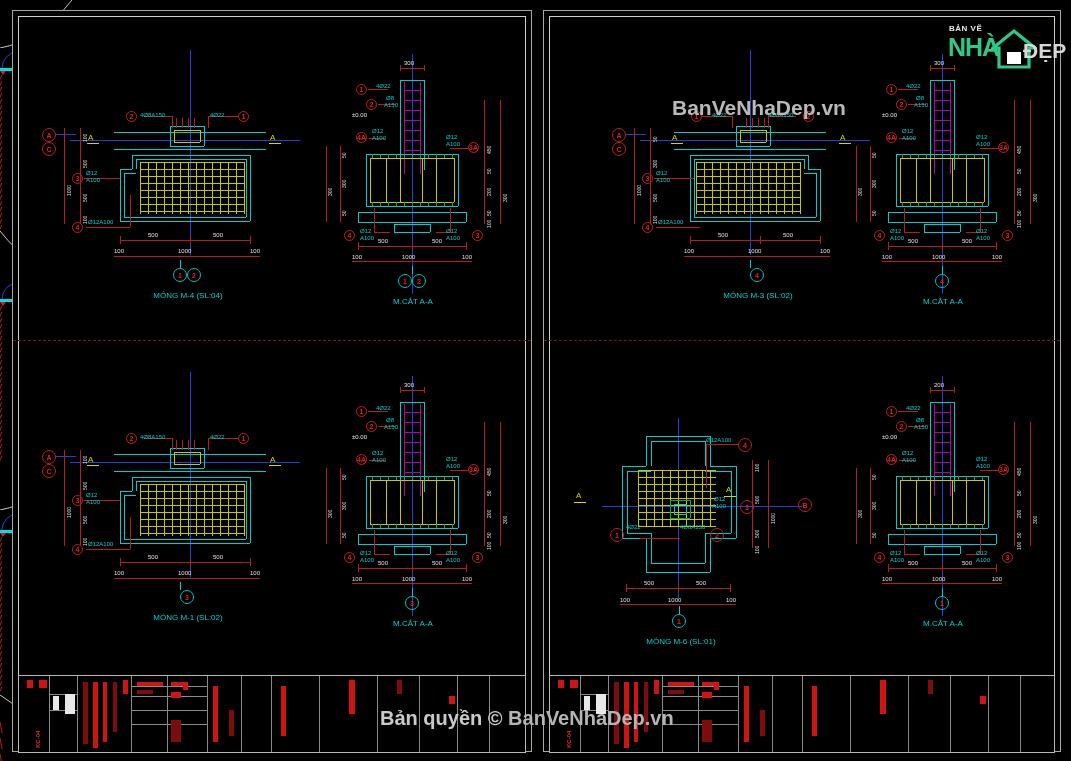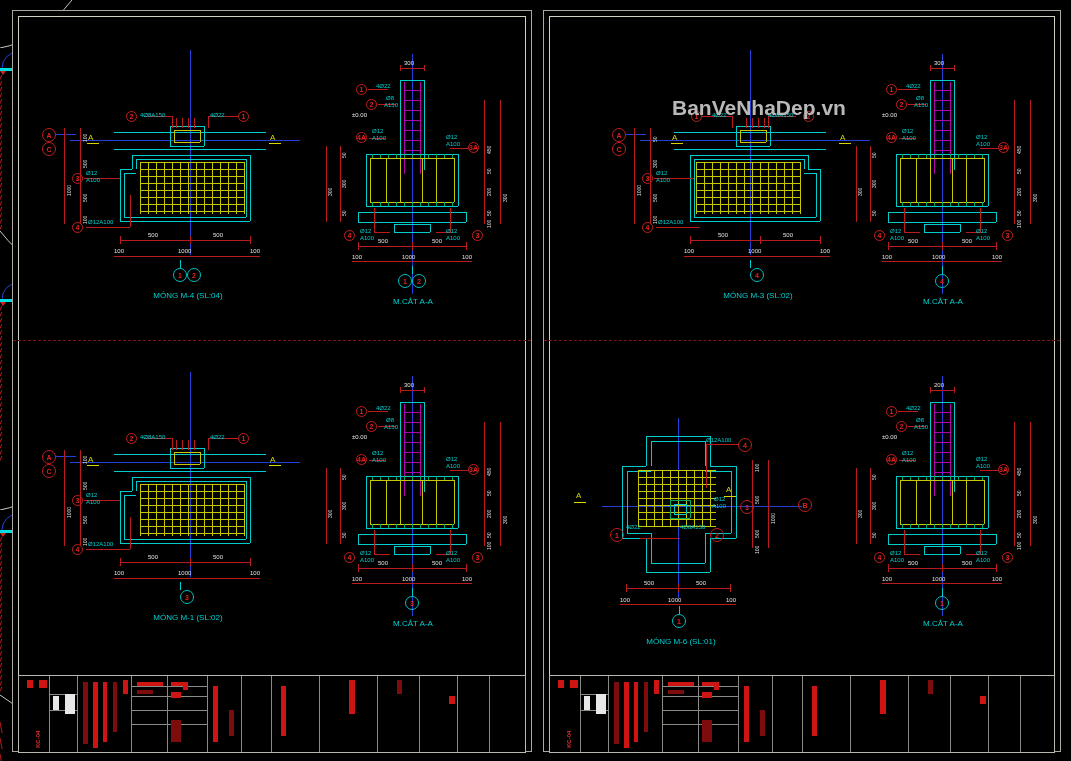--- a/index.html
+++ b/index.html
@@ -143,22 +143,34 @@
   <div class="sheet" id="sheet-left">
     <div class="sheet-inner"></div>
     <div class="divider" style="top:329px;"></div>
   </div>
 
   <div class="sheet" id="sheet-right">
     <div class="sheet-inner"></div>
     <div class="divider" style="top:329px;"></div>
   </div>
 
+  <div id="logo">
+    <div class="logo-banve">BẢN VẼ</div>
+    <div class="logo-nha">NHÀ</div>
+    <svg class="logo-house" viewBox="0 0 46 42">
+      <path d="M23 3 L44 20 L38 20 L38 39 L8 39 L8 20 L2 20 Z" fill="none" stroke="#2ec98a" stroke-width="3.2"></path>
+      <rect x="16" y="24" width="14" height="12" fill="#ffffff"></rect>
+    </svg>
+    <div class="logo-dep">ĐẸP</div>
+  </div>
 
   <div class="wm-center">BanVeNhaDep.vn</div>
+  <div class="wm-bottom">
+    <span class="wm-b1">Bản quyền © </span><span class="wm-b2">BanVeNhaDep.vn</span>
+  </div>
 
   <div id="drawings">
       <div class="ln ln-v" style="left:190px;top:50px;height:205px;background:#2440d8;"></div>
       <div class="ln ln-h" style="left:70px;top:140px;width:230px;background:#2440d8;"></div>
       <div class="ln ln-h" style="left:114px;top:132px;width:152px;background:#00cccc;"></div>
       <div class="ln ln-h" style="left:114px;top:149px;width:152px;background:#00cccc;"></div>
       <div class="ln ln-h" style="left:132px;top:155px;width:118px;background:#00cccc;"></div>
       <div class="ln ln-v" style="left:132px;top:155px;height:14px;background:#00cccc;"></div>
       <div class="ln ln-h" style="left:120px;top:169px;width:12px;background:#00cccc;"></div>
       <div class="ln ln-v" style="left:120px;top:169px;height:52px;background:#00cccc;"></div>

